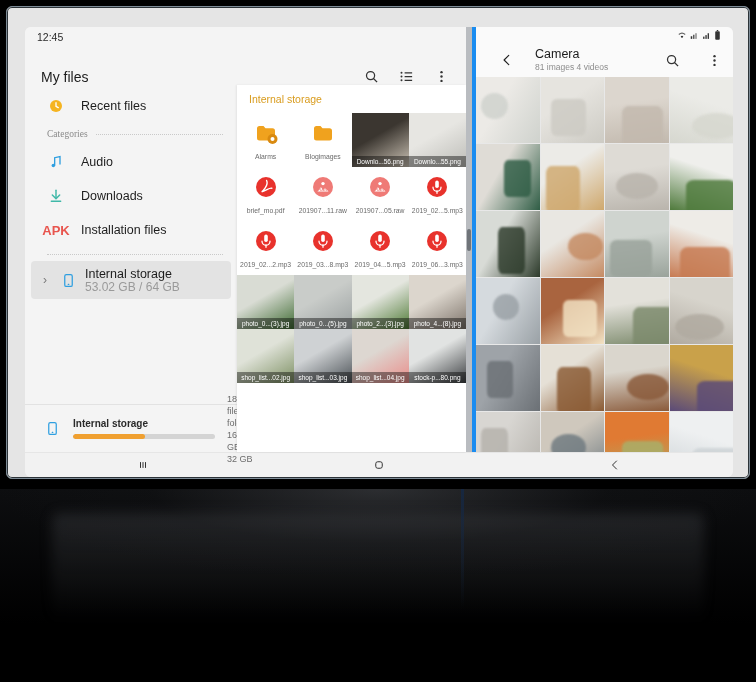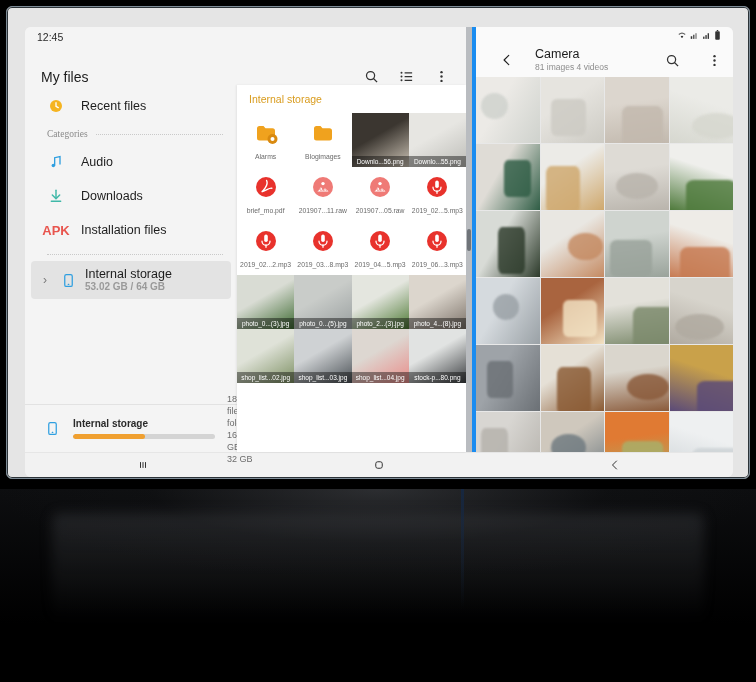--- a/index.html
+++ b/index.html
@@ -67,21 +67,21 @@
   .cat-head{ height:22px; display:flex; align-items:center; padding-left:22px; gap:8px; }
   .cat-head .t{ font-size:9.5px; color:#8a8a8a;font-family:Liberation Serif, serif; }
   .cat-head .rule{ flex:1; border-top:1px dotted #c9c9c9; margin-right:14px; }
   .rule-only{ height:14px; display:flex; align-items:center; padding:0 14px 0 22px;}
   .rule-only .rule{ flex:1; border-top:1px dotted #c9c9c9; }
 
   .store-item{ height:38px; display:flex; align-items:center; padding-left:8px; gap:8px; cursor:pointer; border-radius:4px; margin:0 6px;}
   .store-item.sel{ background:#e3e3e3; }
   .chev{ width:12px; font-size:12px; color:#7a7a7a; text-align:center;}
   .store-txt .n{ font-size:12.5px; color:#1d1d1d; line-height:14px;}
-  .store-txt .s{ font-size:10px; color:#9a9a9a; line-height:12px;font-weight:bold;}
+  .store-txt .s{ font-size:12px; color:#9a9a9a; line-height:12px;}
 
   #storage-bar{ height:48px; border-top:1px solid #e2e2e2; display:flex; align-items:center; padding:0 14px 0 18px; gap:12px; background:#f4f4f4;}
   #storage-bar .sb-left{ flex:1; }
   #storage-bar .sb-name{ font-size:10px; font-weight:bold; color:#2a2a2a; margin-bottom:5px;}
   .track{ height:5px; background:#d4d4d4; border-radius:3px; overflow:hidden; width:142px;}
   .track .fill{ height:100%; background:#f0a030; border-radius:3px;}
   .sb-right{ text-align:left; font-size:9px; color:#6d6d6d; line-height:12px;}
 
   
   #files-card{ flex:1; background:#fff; margin:0; min-height:0; display:flex; flex-direction:column; box-shadow:-1px 0 2px rgba(0,0,0,.07);}

